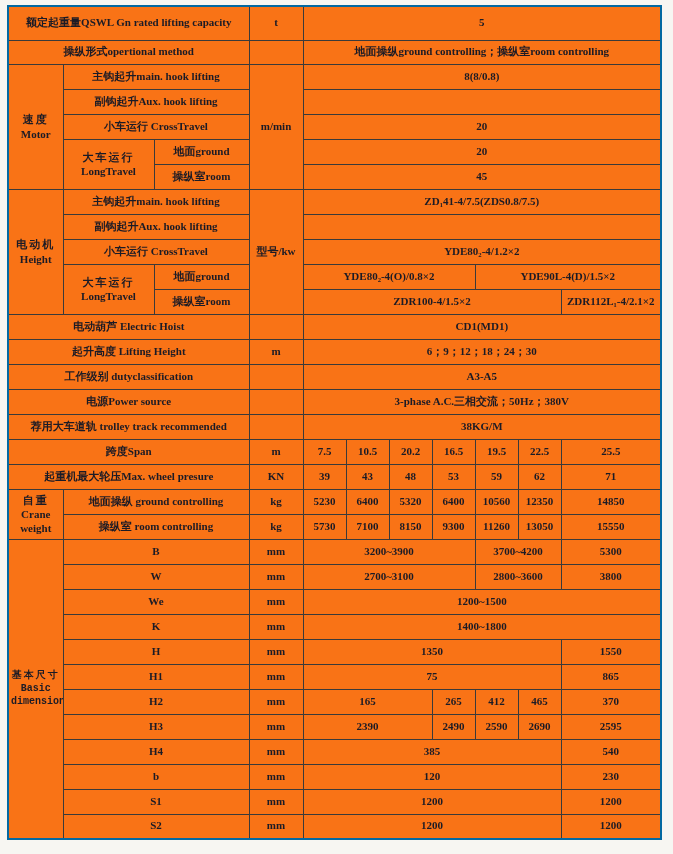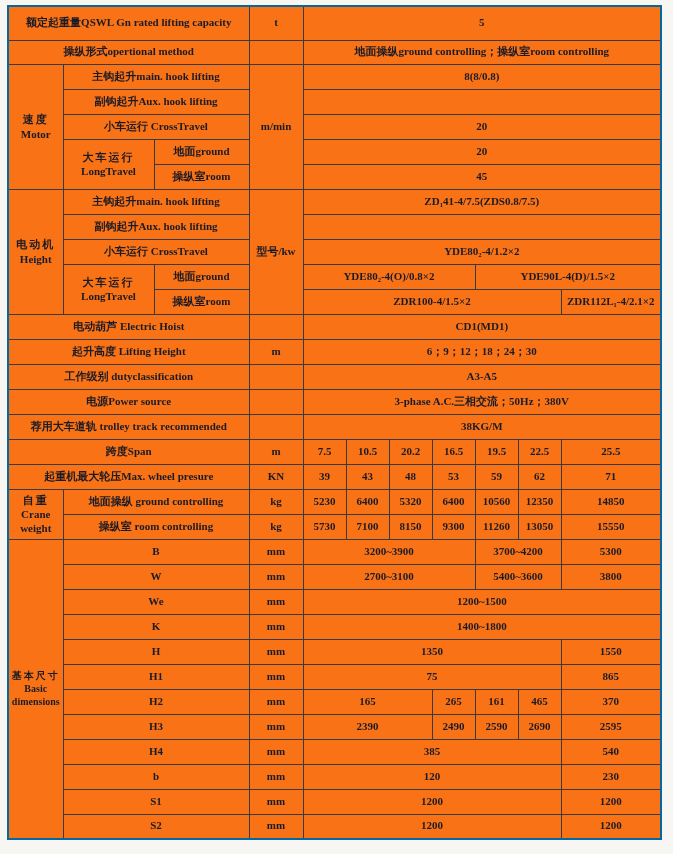--- a/index.html
+++ b/index.html
@@ -28,21 +28,21 @@
     overflow:hidden;
     line-height:1.25;
   }
   tr{height:25px;}
   tr.r-tall{height:34px;}
   tr.r-sm{height:24px;}
   td.lbl{font-size:11px;}
   td.grp{font-size:11px;line-height:1.3;text-align:center;}
   td.grp .zh{display:block;letter-spacing:2px;}
   td.grp .en{display:block;letter-spacing:0;}
-  td.grp.small{font-size:10px;}
+  td.grp.small{font-size:10px;font-family:Liberation Mono, monospace;}
   td.unit{font-size:11px;}
   td.val{font-size:11px;}
 </style>
 </head>
 <body>
 
 <table class="spec">
   <colgroup>
     <col style="width:55px">
       <col style="width:91px">
@@ -218,21 +218,21 @@
     <td class="lbl" colspan="2">B</td>
     <td class="unit">mm</td>
     <td class="val" colspan="4">3200~3900</td>
     <td class="val" colspan="2">3700~4200</td>
     <td class="val">5300</td>
   </tr>
   <tr>
     <td class="lbl" colspan="2">W</td>
     <td class="unit">mm</td>
     <td class="val" colspan="4">2700~3100</td>
-    <td class="val" colspan="2">5400~3600</td>
+    <td class="val" colspan="2">2800~3600</td>
     <td class="val">3800</td>
   </tr>
   <tr>
     <td class="lbl" colspan="2">We</td>
     <td class="unit">mm</td>
     <td class="val" colspan="7">1200~1500</td>
   </tr>
   <tr>
     <td class="lbl" colspan="2">K</td>
     <td class="unit">mm</td>
@@ -248,21 +248,21 @@
     <td class="lbl" colspan="2">H1</td>
     <td class="unit">mm</td>
     <td class="val" colspan="6">75</td>
     <td class="val">865</td>
   </tr>
   <tr>
     <td class="lbl" colspan="2">H2</td>
     <td class="unit">mm</td>
     <td class="val" colspan="3">165</td>
     <td class="val">265</td>
-    <td class="val">161</td>
+    <td class="val">412</td>
     <td class="val">465</td>
     <td class="val">370</td>
   </tr>
   <tr>
     <td class="lbl" colspan="2">H3</td>
     <td class="unit">mm</td>
     <td class="val" colspan="3">2390</td>
     <td class="val">2490</td>
     <td class="val">2590</td>
     <td class="val">2690</td>

